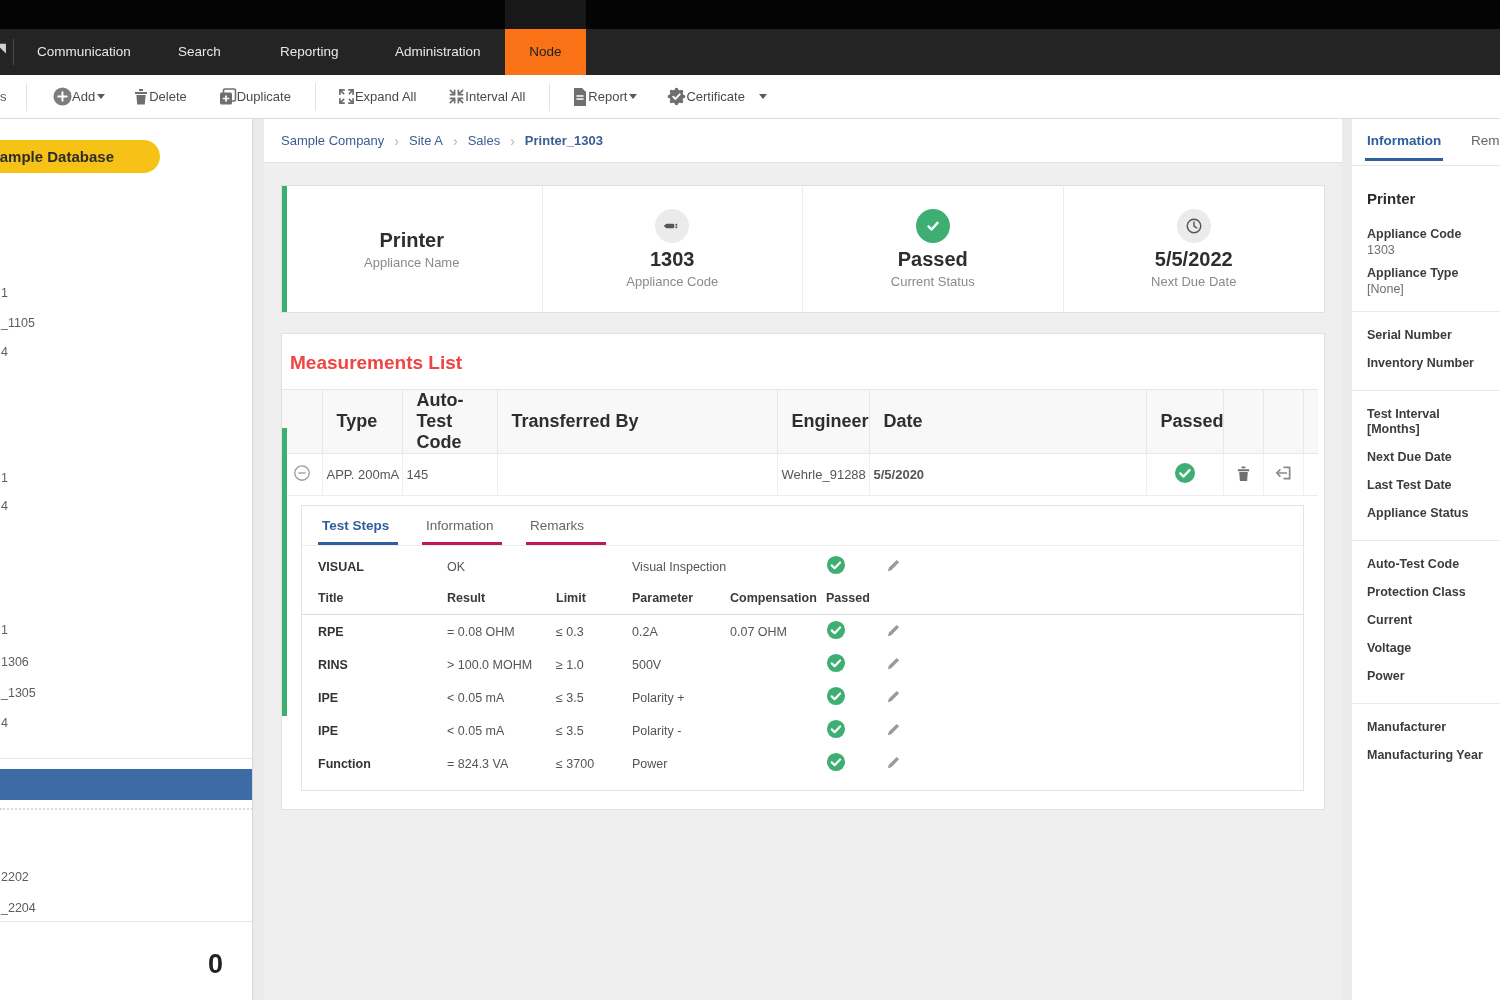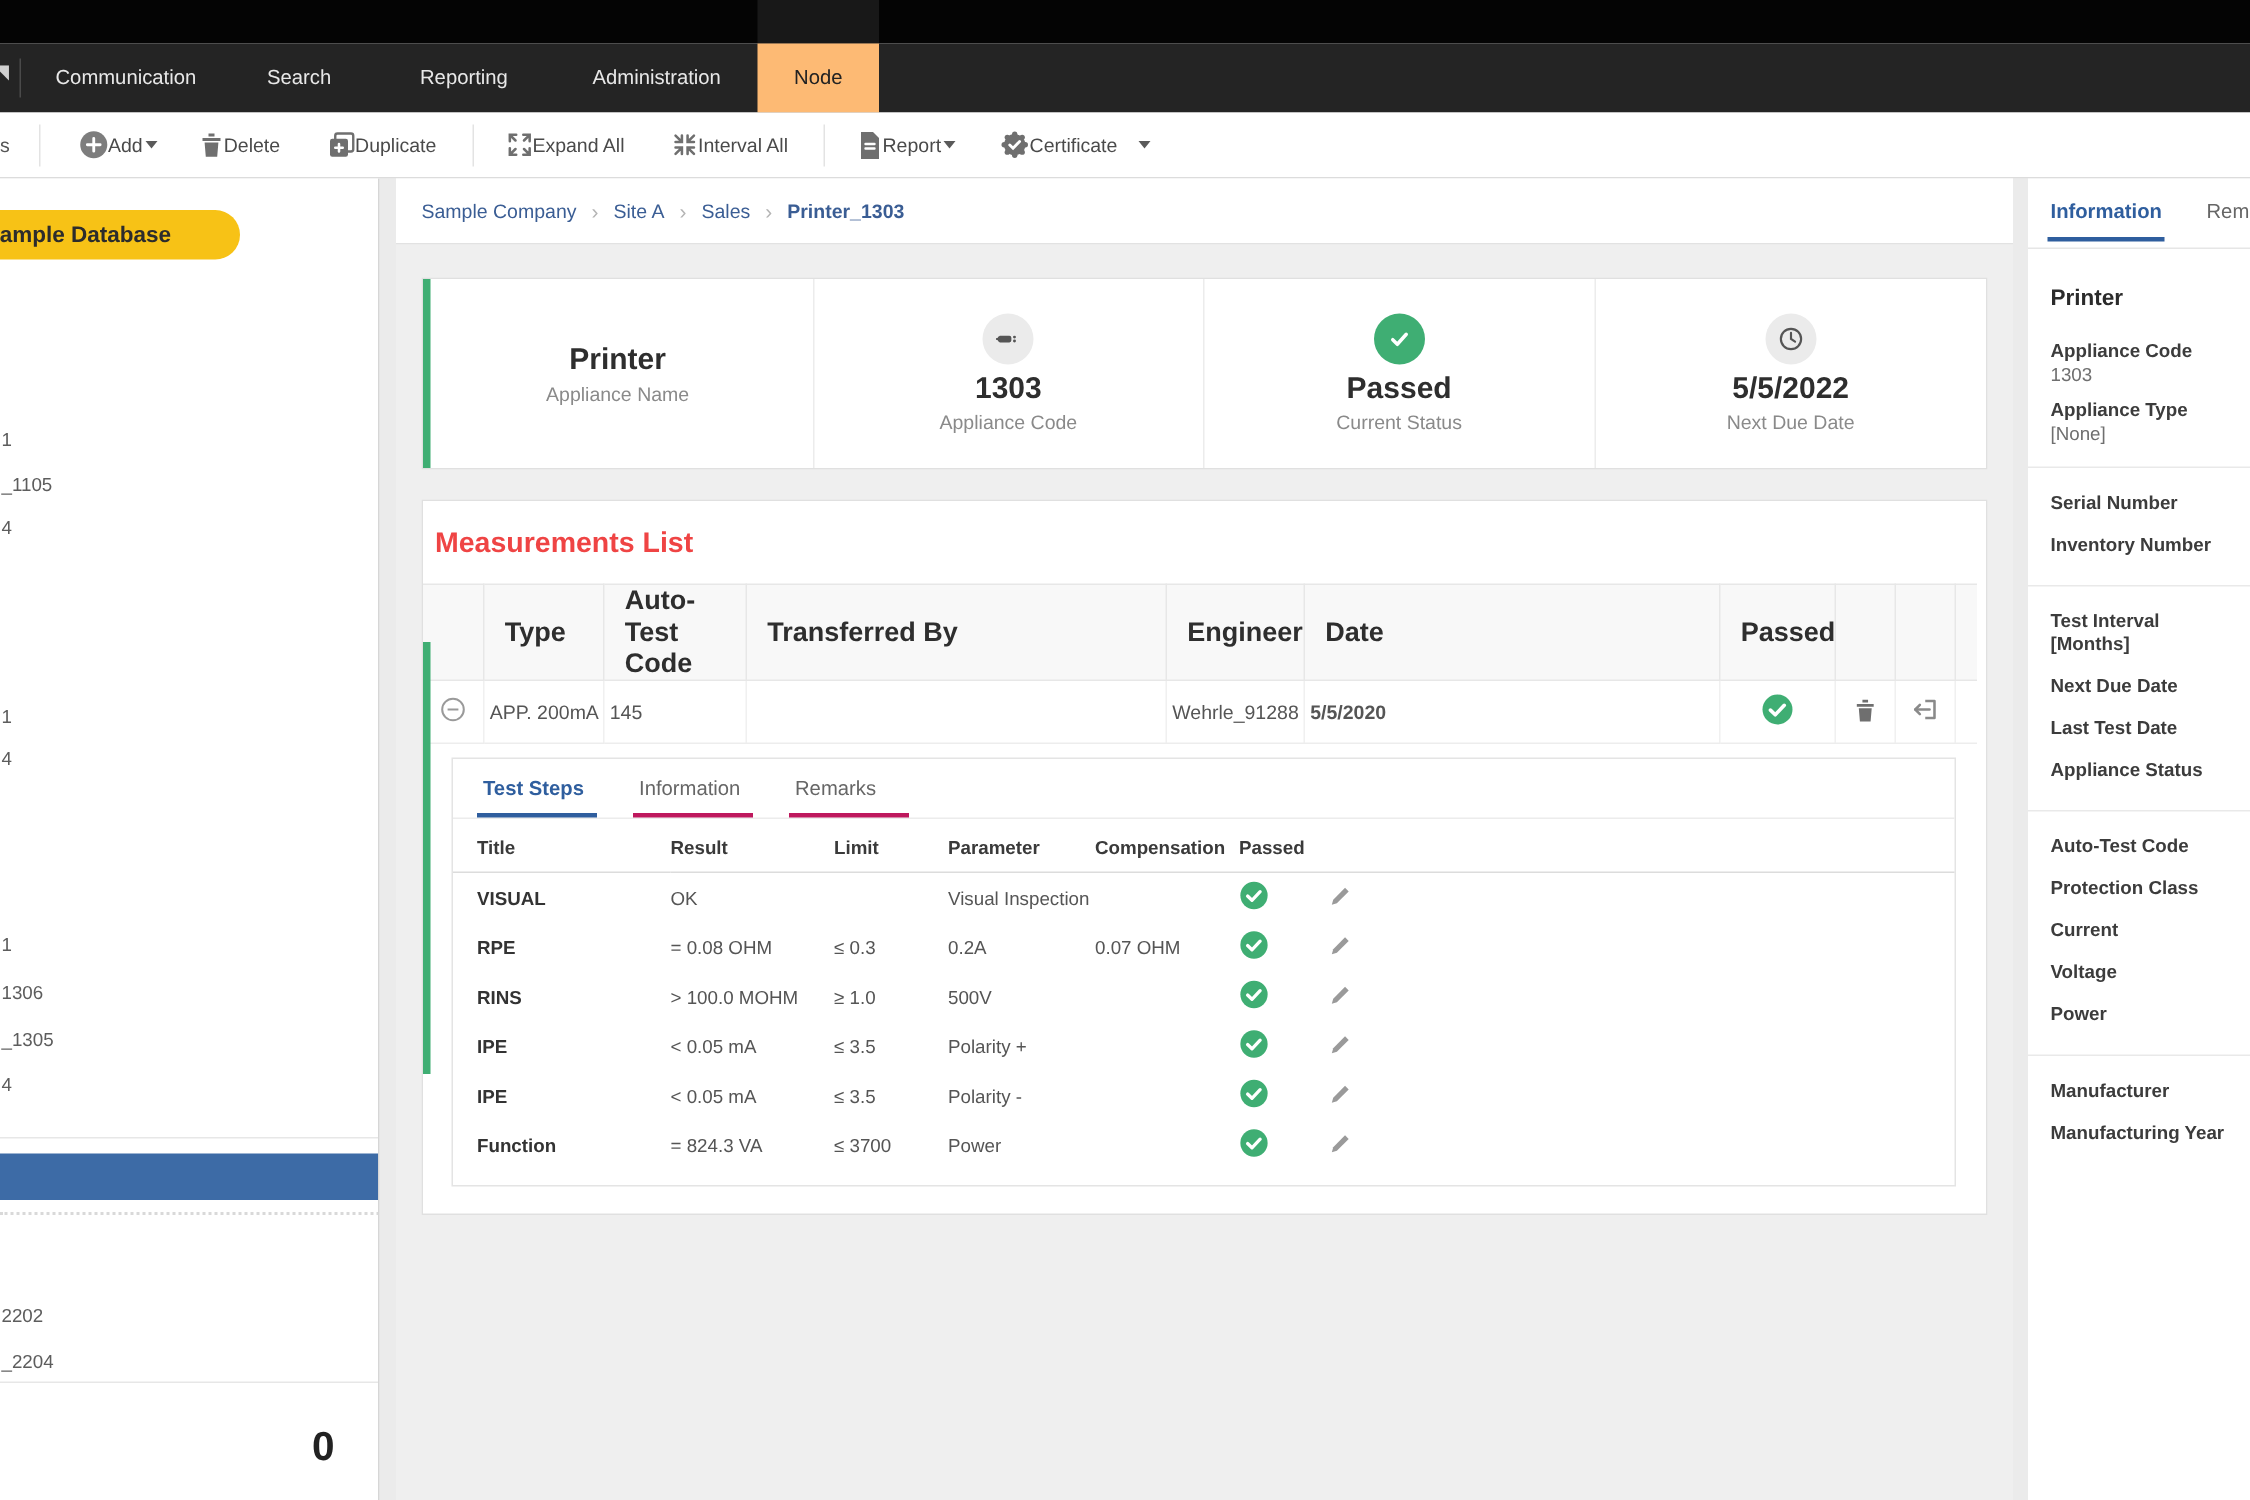--- a/index.html
+++ b/index.html
@@ -10,21 +10,21 @@
     overflow: hidden;
     background: #ebebeb;
     color: #333;
   }
   
   .titlebar { position:absolute; left:0; top:0; width:1500px; height:29px; background:#040404; }
   .titlebar .node-shadow { position:absolute; left:505px; top:0; width:81px; height:29px; background:#181818; }
   
   .navbar { position:absolute; left:0; top:29px; width:1500px; height:46px; background:#242424; }
   .nav-tab { position:absolute; top:0; height:46px; line-height:46px; color:#e8e8e8; font-size:13.5px; cursor:default; }
-  .nav-tab.active { background:#fdba74; color:#222; text-align:center; font-weight:400; }
+  .nav-tab.active { background:#f97316; color:#222; text-align:center; font-weight:400; }
   .nav-clip { position:absolute; left:-4px; top:12px; width:12px; height:14px; color:#cfcfcf; font-size:13px; line-height:14px; overflow:hidden; }
   .nav-divider { position:absolute; left:13px; top:10px; width:1px; height:26px; background:#4a4a4a; }
   
   .toolbar { position:absolute; left:0; top:75px; width:1500px; height:44px; background:#ffffff; border-bottom:1px solid #dcdcdc; display:flex; align-items:center; }
   .tb-clip { position:absolute; left:0px; top:0; height:44px; line-height:44px; font-size:13px; color:#555; width:10px; overflow:hidden; }
   .tb-divider { width:1px; height:28px; background:#e3e3e3; margin:0 6px; flex:0 0 auto; }
   .tb-btn { display:flex; align-items:center; gap:0; font-size:13px; color:#4a4a4a; padding:6px 10px; cursor:default; flex:0 0 auto; }
   .tb-btn svg { display:block; }
   .caret { width:0; height:0; border-left:4px solid transparent; border-right:4px solid transparent; border-top:5px solid #5a5a5a; margin-left:2px; }
   
@@ -348,45 +348,45 @@
                 <col style="width:109px">
                 <col style="width:76px">
                 <col style="width:98px">
               <col style="width:96px">
                 <col style="width:60px">
                 <col style="width:76px">
                 <col>
             </colgroup>
             <tbody>
                 <tr>
+              <td class="ttl">VISUAL</td>
+              <td>OK</td>
+              <td></td>
+              <td>Visual Inspection</td>
+              <td></td>
+              <td><svg width="20" height="20" viewBox="0 0 22 22">
+                      <circle cx="11" cy="11" r="10" fill="#3fae73"></circle>
+                      <path d="M6.3 11.4l3.2 3.1 6-6.3" stroke="#fff" stroke-width="2.4" fill="none" stroke-linecap="round" stroke-linejoin="round"></path>
+                    </svg></td>
+              <td><svg width="15" height="15" viewBox="0 0 16 16">
+                      <path fill="#9a9a9a" d="M2 14l1-3.6L11.4 2l2.6 2.6L5.6 13 2 14z"></path>
+                    </svg></td>
+              <td></td>
+            </tr>
+
+            <tr>
               <th>Title</th>
               <th>Result</th>
               <th>Limit</th>
               <th>Parameter</th>
               <th>Compensation</th>
               <th>Passed</th>
               <th></th>
                   <th></th>
             </tr>
-
-            <tr>
-              <td class="ttl">VISUAL</td>
-              <td>OK</td>
-              <td></td>
-              <td>Visual Inspection</td>
-              <td></td>
-              <td><svg width="20" height="20" viewBox="0 0 22 22">
-                      <circle cx="11" cy="11" r="10" fill="#3fae73"></circle>
-                      <path d="M6.3 11.4l3.2 3.1 6-6.3" stroke="#fff" stroke-width="2.4" fill="none" stroke-linecap="round" stroke-linejoin="round"></path>
-                    </svg></td>
-              <td><svg width="15" height="15" viewBox="0 0 16 16">
-                      <path fill="#9a9a9a" d="M2 14l1-3.6L11.4 2l2.6 2.6L5.6 13 2 14z"></path>
-                    </svg></td>
-              <td></td>
-            </tr>
             <tr>
               <td class="ttl">RPE</td>
               <td>= 0.08 OHM</td>
               <td>≤ 0.3</td>
               <td>0.2A</td>
               <td>0.07 OHM</td>
               <td><svg width="20" height="20" viewBox="0 0 22 22">
                       <circle cx="11" cy="11" r="10" fill="#3fae73"></circle>
                       <path d="M6.3 11.4l3.2 3.1 6-6.3" stroke="#fff" stroke-width="2.4" fill="none" stroke-linecap="round" stroke-linejoin="round"></path>
                     </svg></td>

